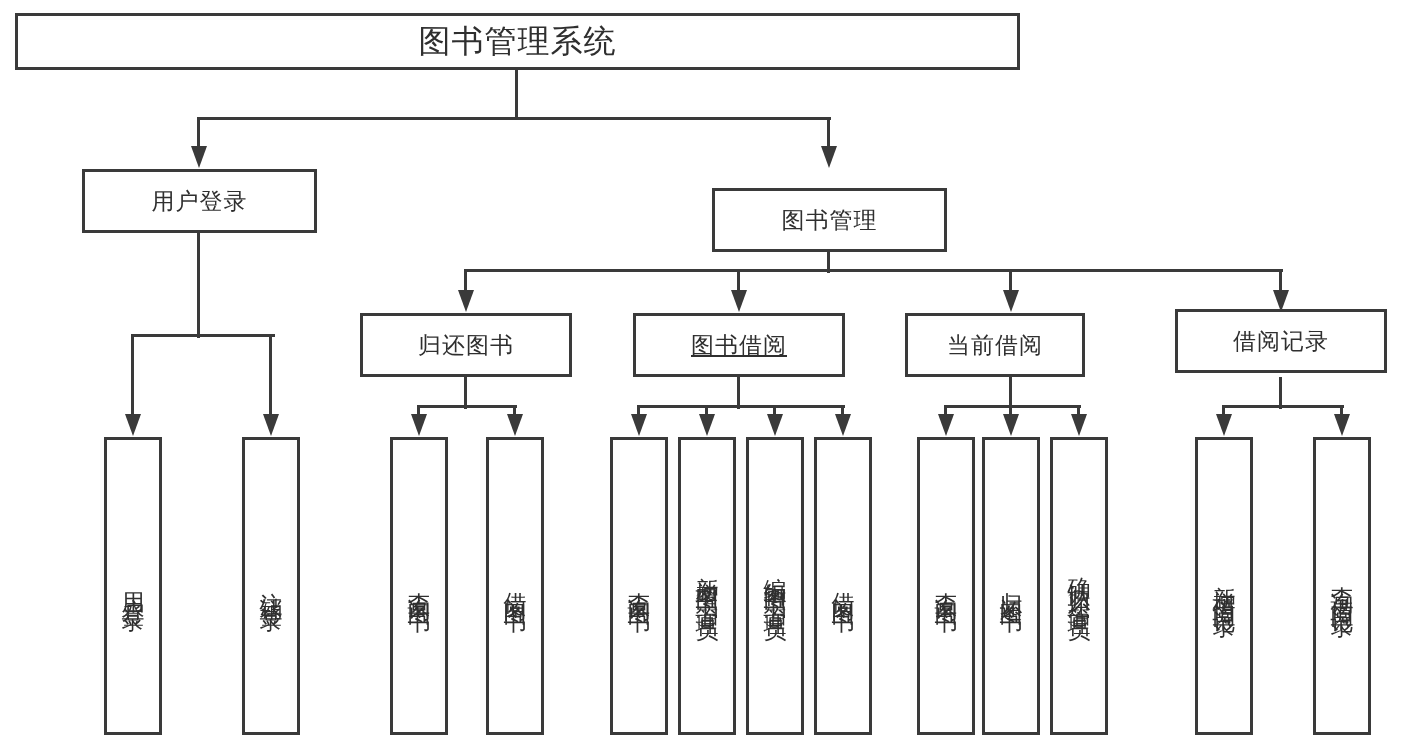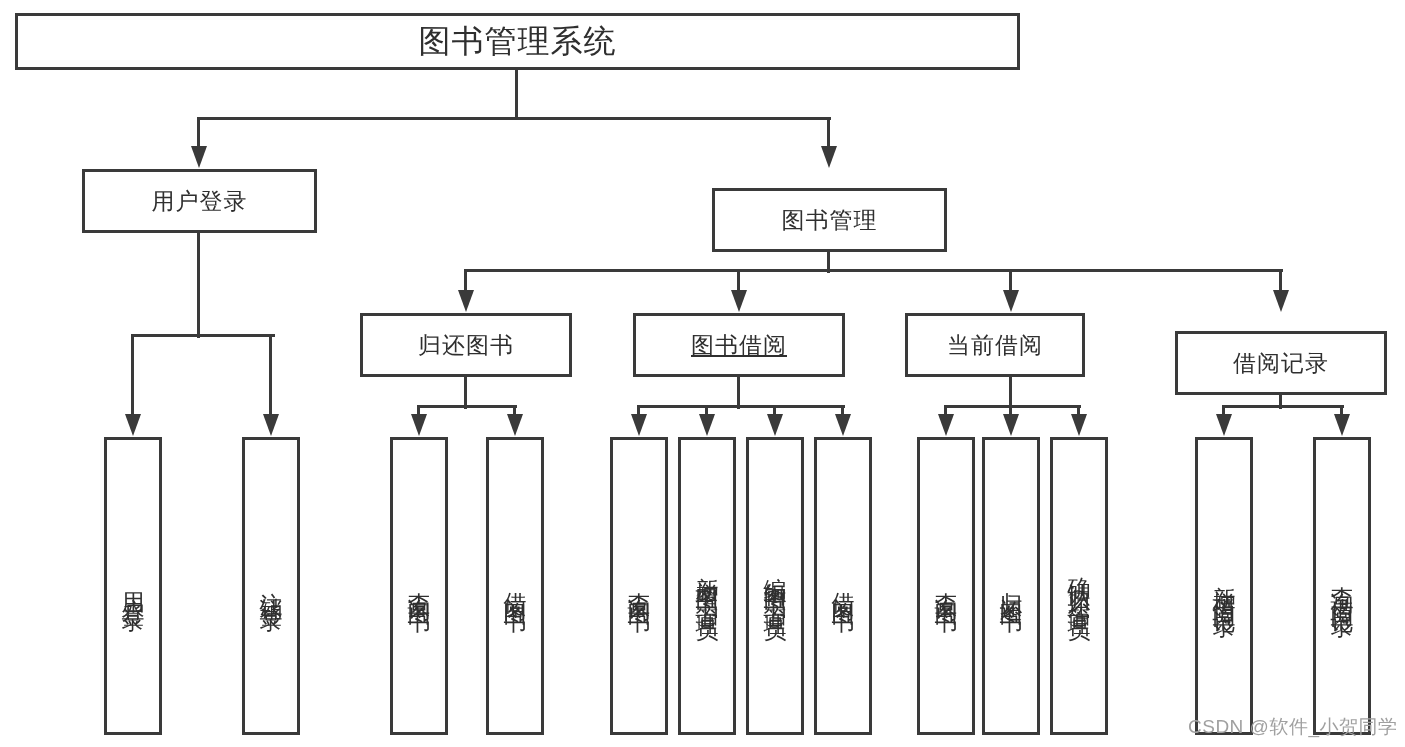--- a/index.html
+++ b/index.html
@@ -46,21 +46,21 @@
 <div id="canvas">
 
   <div class="node root" style="left:15px;top:13px;width:1005px;height:57px;">图书管理系统</div>
 
   <div class="node" style="left:82px;top:169px;width:235px;height:64px;">用户登录</div>
   <div class="node" style="left:712px;top:156px;width:235px;height:64px;margin-top:32px;">图书管理</div>
 
   <div class="node" style="left:360px;top:313px;width:212px;height:64px;">归还图书</div>
   <div class="node" style="left:633px;top:313px;width:212px;height:64px;text-decoration:underline;">图书借阅</div>
   <div class="node" style="left:905px;top:313px;width:180px;height:64px;">当前借阅</div>
-  <div class="node" style="left:1175px;top:331px;width:212px;height:64px;">借阅记录</div>
+  <div class="node" style="left:1175px;top:309px;width:212px;height:64px;">借阅记录</div>
 
   <div class="node leaf" style="left:104px;top:437px;width:58px;height:298px;">用户登录</div>
   <div class="node leaf" style="left:242px;top:437px;width:58px;height:298px;">注销登录</div>
 
   <div class="node leaf" style="left:390px;top:437px;width:58px;height:298px;">查询图书</div>
   <div class="node leaf" style="left:486px;top:437px;width:58px;height:298px;">借阅图书</div>
 
   <div class="node leaf" style="left:610px;top:437px;width:58px;height:298px;">查询图书</div>
   <div class="node leaf" style="left:678px;top:437px;width:58px;height:298px;">新增图书（管理员）</div>
   <div class="node leaf" style="left:746px;top:437px;width:58px;height:298px;">编辑图书（管理员）</div>
@@ -125,15 +125,14 @@
   <div class="arrow" style="left:1003px;top:414px;"></div>
   <div class="arrow" style="left:1071px;top:414px;"></div>
 
   <div class="vline" style="left:1279px;top:377px;height:32px;"></div>
   <div class="hline" style="left:1222px;top:405px;width:122px;"></div>
   <div class="vline" style="left:1222px;top:405px;height:13px;"></div>
   <div class="vline" style="left:1340px;top:405px;height:13px;"></div>
   <div class="arrow" style="left:1216px;top:414px;"></div>
   <div class="arrow" style="left:1334px;top:414px;"></div>
 
-  <div class="watermark">CSDN @软件_小贺同学</div>
 
 </div>
 
 </body></html>

